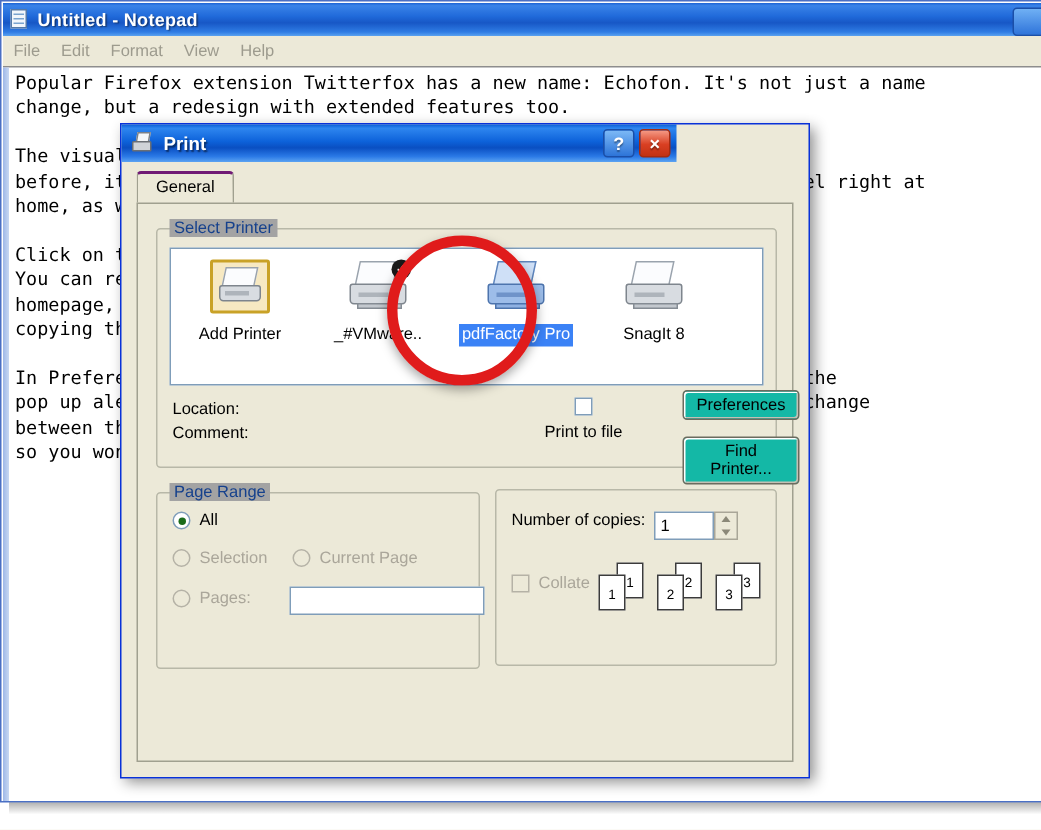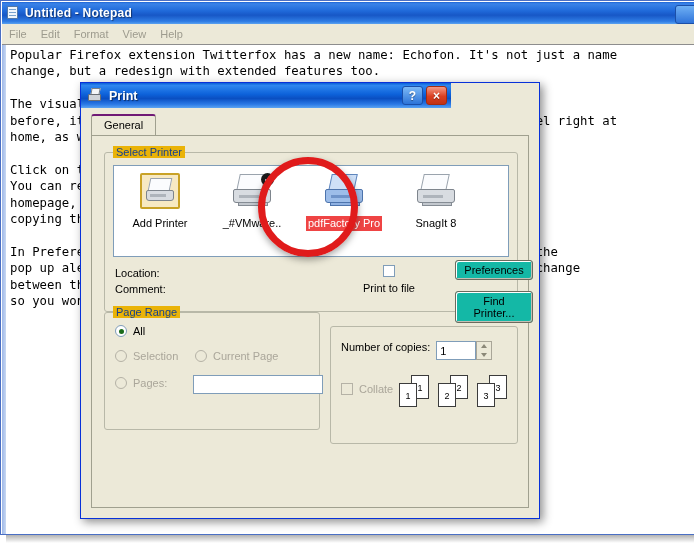--- a/index.html
+++ b/index.html
@@ -63,29 +63,29 @@
   
   #tabstrip{position:absolute;left:9px;top:6px;width:438px;height:22px;}
   #tab-general{position:absolute;left:0;top:0;height:22px;padding:3px 12px 0 12px;
       background:#ece9d8;border:1px solid #a0a08f;border-bottom:none;
       border-top:2px solid #701a75;border-radius:3px 3px 0 0;font-size:11px;box-sizing:border-box;}
   #tab-page{position:absolute;left:9px;top:27px;width:438px;height:373px;
       background:#ece9d8;border:1px solid #a0a08f;box-sizing:border-box;}
 
   
   .group{position:absolute;border:1px solid #b8b8a8;border-radius:3px;box-sizing:border-box;}
-  .group > .glabel{position:absolute;top:-7px;left:8px;background:#eab308;padding:0 3px;
+  .group > .glabel{position:absolute;top:-7px;left:8px;background:#a3a3a3;padding:0 3px;
       color:#16418c;font-size:11px;}
 
   #grp-printer{left:12px;top:16px;width:414px;height:160px;}
   #printer-list{position:absolute;left:8px;top:12px;width:396px;height:92px;background:#fff;
       border:1px solid #7f9db9;box-sizing:border-box;display:flex;align-items:flex-start;padding-top:6px;}
   .printer{width:92px;text-align:center;font-size:11px;position:relative;}
   .printer .pname{display:inline-block;padding:1px 2px;line-height:13px;max-width:86px;}
-  .printer.selected .pname{background:#ef4444;color:#fff;}
+  .printer.selected .pname{background:#3b82f6;color:#fff;}
   .picon{width:46px;height:40px;margin:0 auto 4px auto;position:relative;}
 
   
   .pr-top{position:absolute;left:9px;top:2px;width:26px;height:17px;background:#fbfcfe;
       border:1px solid #9aa3ad;box-sizing:border-box;transform:skewX(-12deg);}
   .pr-body{position:absolute;left:4px;top:17px;width:38px;height:14px;background:#d8dce1;
       border:1px solid #7e858d;border-radius:2px 2px 3px 3px;box-sizing:border-box;}
   .pr-slot{position:absolute;left:10px;top:23px;width:20px;height:3px;background:#aeb4bb;}
   .pr-base{position:absolute;left:9px;top:30px;width:30px;height:4px;background:#c3c8ce;
       border:1px solid #858c94;box-sizing:border-box;}
@@ -107,21 +107,21 @@
   .stlabel{width:62px;}
   #chk-printtofile{position:absolute;left:258px;top:112px;display:flex;align-items:center;gap:5px;font-size:11px;flex-direction:column;}
   .cb{width:12px;height:12px;background:#fff;border:1px solid #7f9db9;box-sizing:border-box;display:inline-block;}
   .cb.disabled{background:#ece9d8;border-color:#b5b2a6;}
   .btn{background:#14b8a6;border:1px solid #6b6b5e;border-radius:3px;font-size:11px;
       padding:3px 8px;box-shadow:inset 1px 1px 0 #fff, inset -1px -1px 0 #c3c0b4;
       font-family:"Liberation Sans",sans-serif;}
   #btn-preferences{position:absolute;left:350px;top:107px;width:78px;}
   #btn-findprinter{position:absolute;left:350px;top:138px;width:78px;}
 
-  #grp-pagerange{left:12px;top:176px;width:216px;height:118px;}
+  #grp-pagerange{left:12px;top:192px;width:216px;height:118px;}
   .radio{width:12px;height:12px;border-radius:50%;background:#fff;border:1px solid #7f9db9;
       box-sizing:border-box;display:inline-block;position:relative;}
   .radio.on:after{content:"";position:absolute;left:2.5px;top:2.5px;width:5px;height:5px;
       border-radius:50%;background:#1a6b1a;}
   .radio.disabled{background:#ece9d8;border-color:#b5b2a6;}
   .rrow{position:absolute;display:flex;align-items:center;gap:6px;font-size:11px;}
   .dim{color:#aaa69a;}
   #pages-input{position:absolute;left:88px;top:62px;width:130px;height:19px;background:#fff;
       border:1px solid #7f9db9;box-sizing:border-box;}
 

